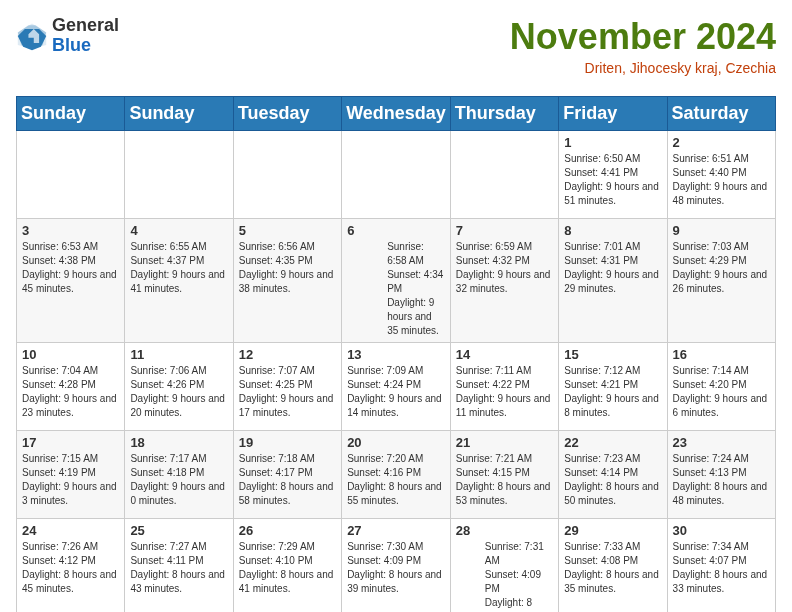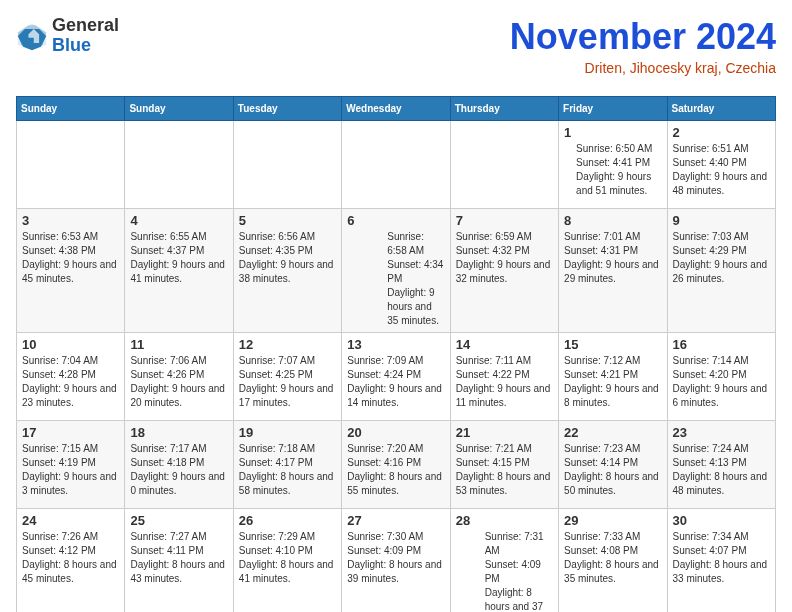--- a/index.html
+++ b/index.html
@@ -31,36 +31,36 @@
     .logo-icon {
       width: 32px;
       height: 32px;
     }
     .title-block {
       text-align: right;
     }
     .month-title {
       font-size: 36px;
       font-weight: bold;
-      color: #1d4ed8;
+      color: #4d7c0f;
     }
     .subtitle {
       font-size: 14px;
       color: #c2410c;
       margin-top: 2px;
     }
     .calendar {
       width: 100%;
       border-collapse: collapse;
       margin-top: 8px;
     }
     .calendar thead th {
       background-color: #2a7ab5;
       color: #fff;
-      font-size: 10px;
+      font-size: 18px;
       padding: 6px 4px;
       text-align: left;
       border: 1px solid #1a5a95;
     }
     .calendar tbody td {
       border: 1px solid #ccc;
       vertical-align: top;
       padding: 4px 5px;
       width: calc(100% / 7);
       height: 88px;
@@ -122,21 +122,21 @@
   </thead>
   <tbody id="calendar-body">
   <tr>
         <td class="empty"></td>
         <td class="empty"></td>
         <td class="empty"></td>
         <td class="empty"></td>
         <td class="empty"></td>
         <td>
           <span class="day-number">1</span>
-          <div class="day-info" style="white-space: pre-line; margin-left: 12px;">Sunrise: 6:50 AM
+          <div class="day-info" style="white-space: pre-line;">Sunrise: 6:50 AM
 Sunset: 4:41 PM
 Daylight: 9 hours and 51 minutes.</div>
         </td>
         <td>
           <span class="day-number">2</span>
           <div class="day-info" style="white-space: pre-line;">Sunrise: 6:51 AM
 Sunset: 4:40 PM
 Daylight: 9 hours and 48 minutes.</div>
         </td>
       </tr>

